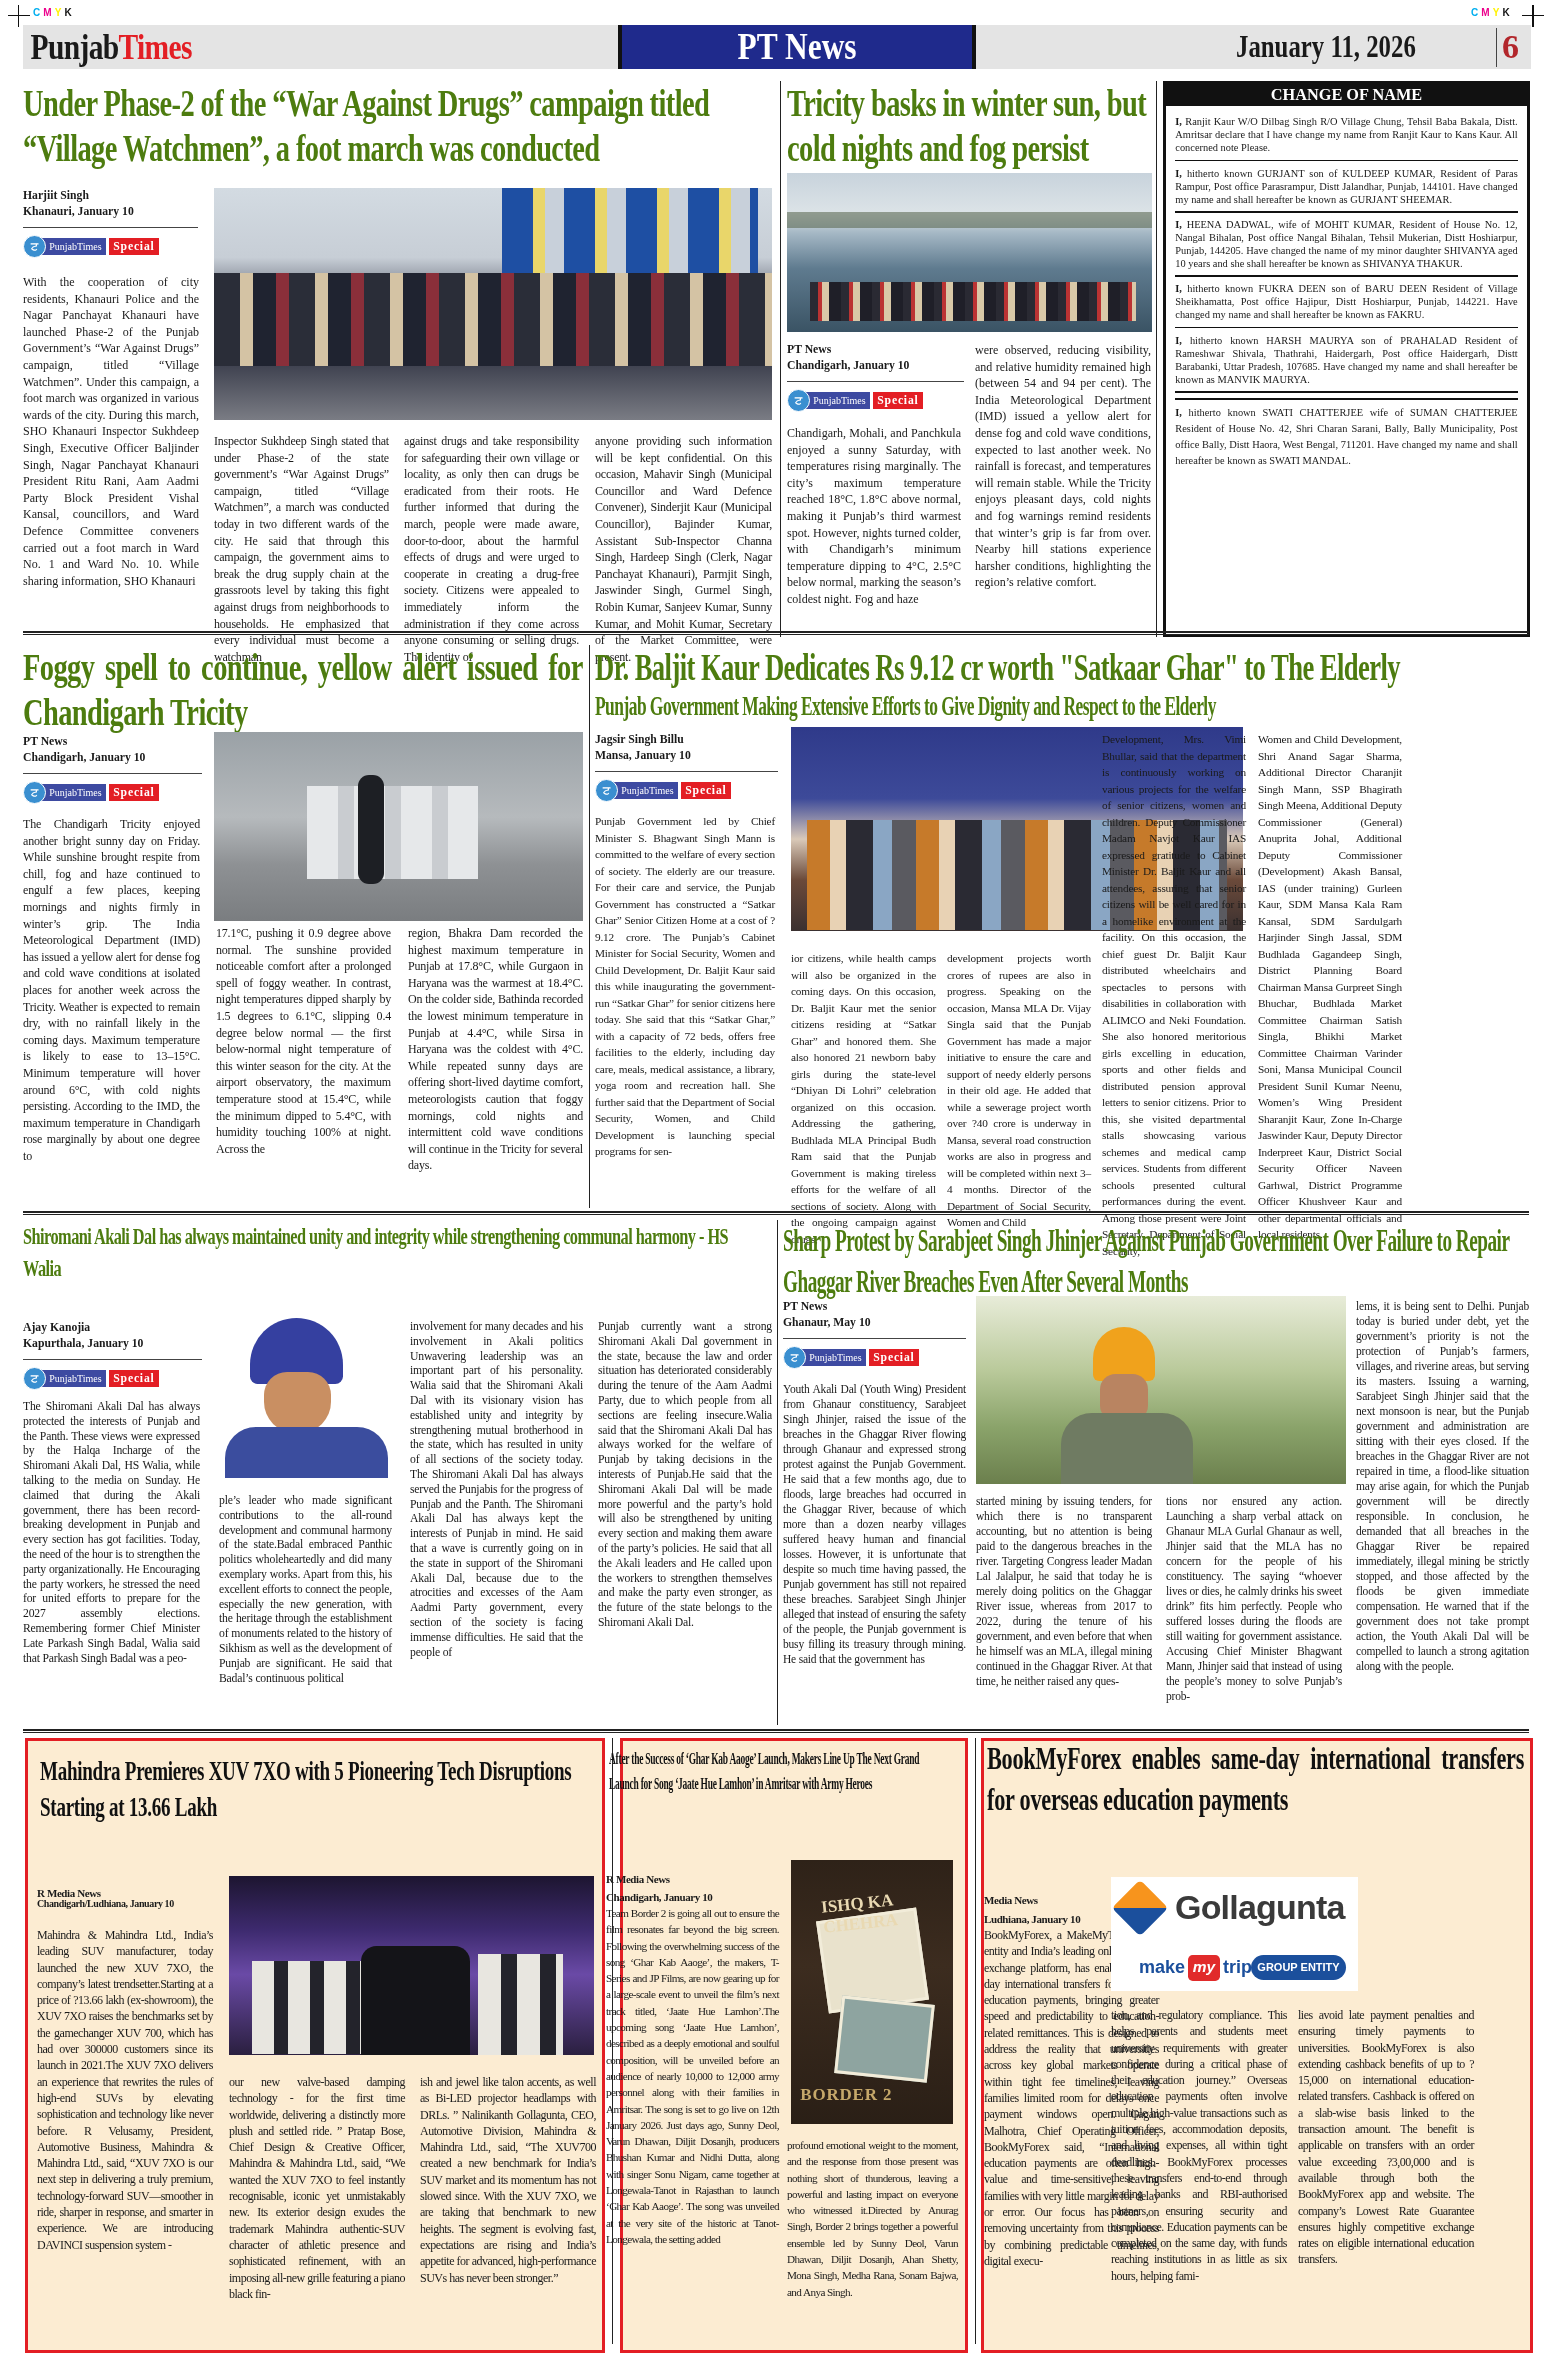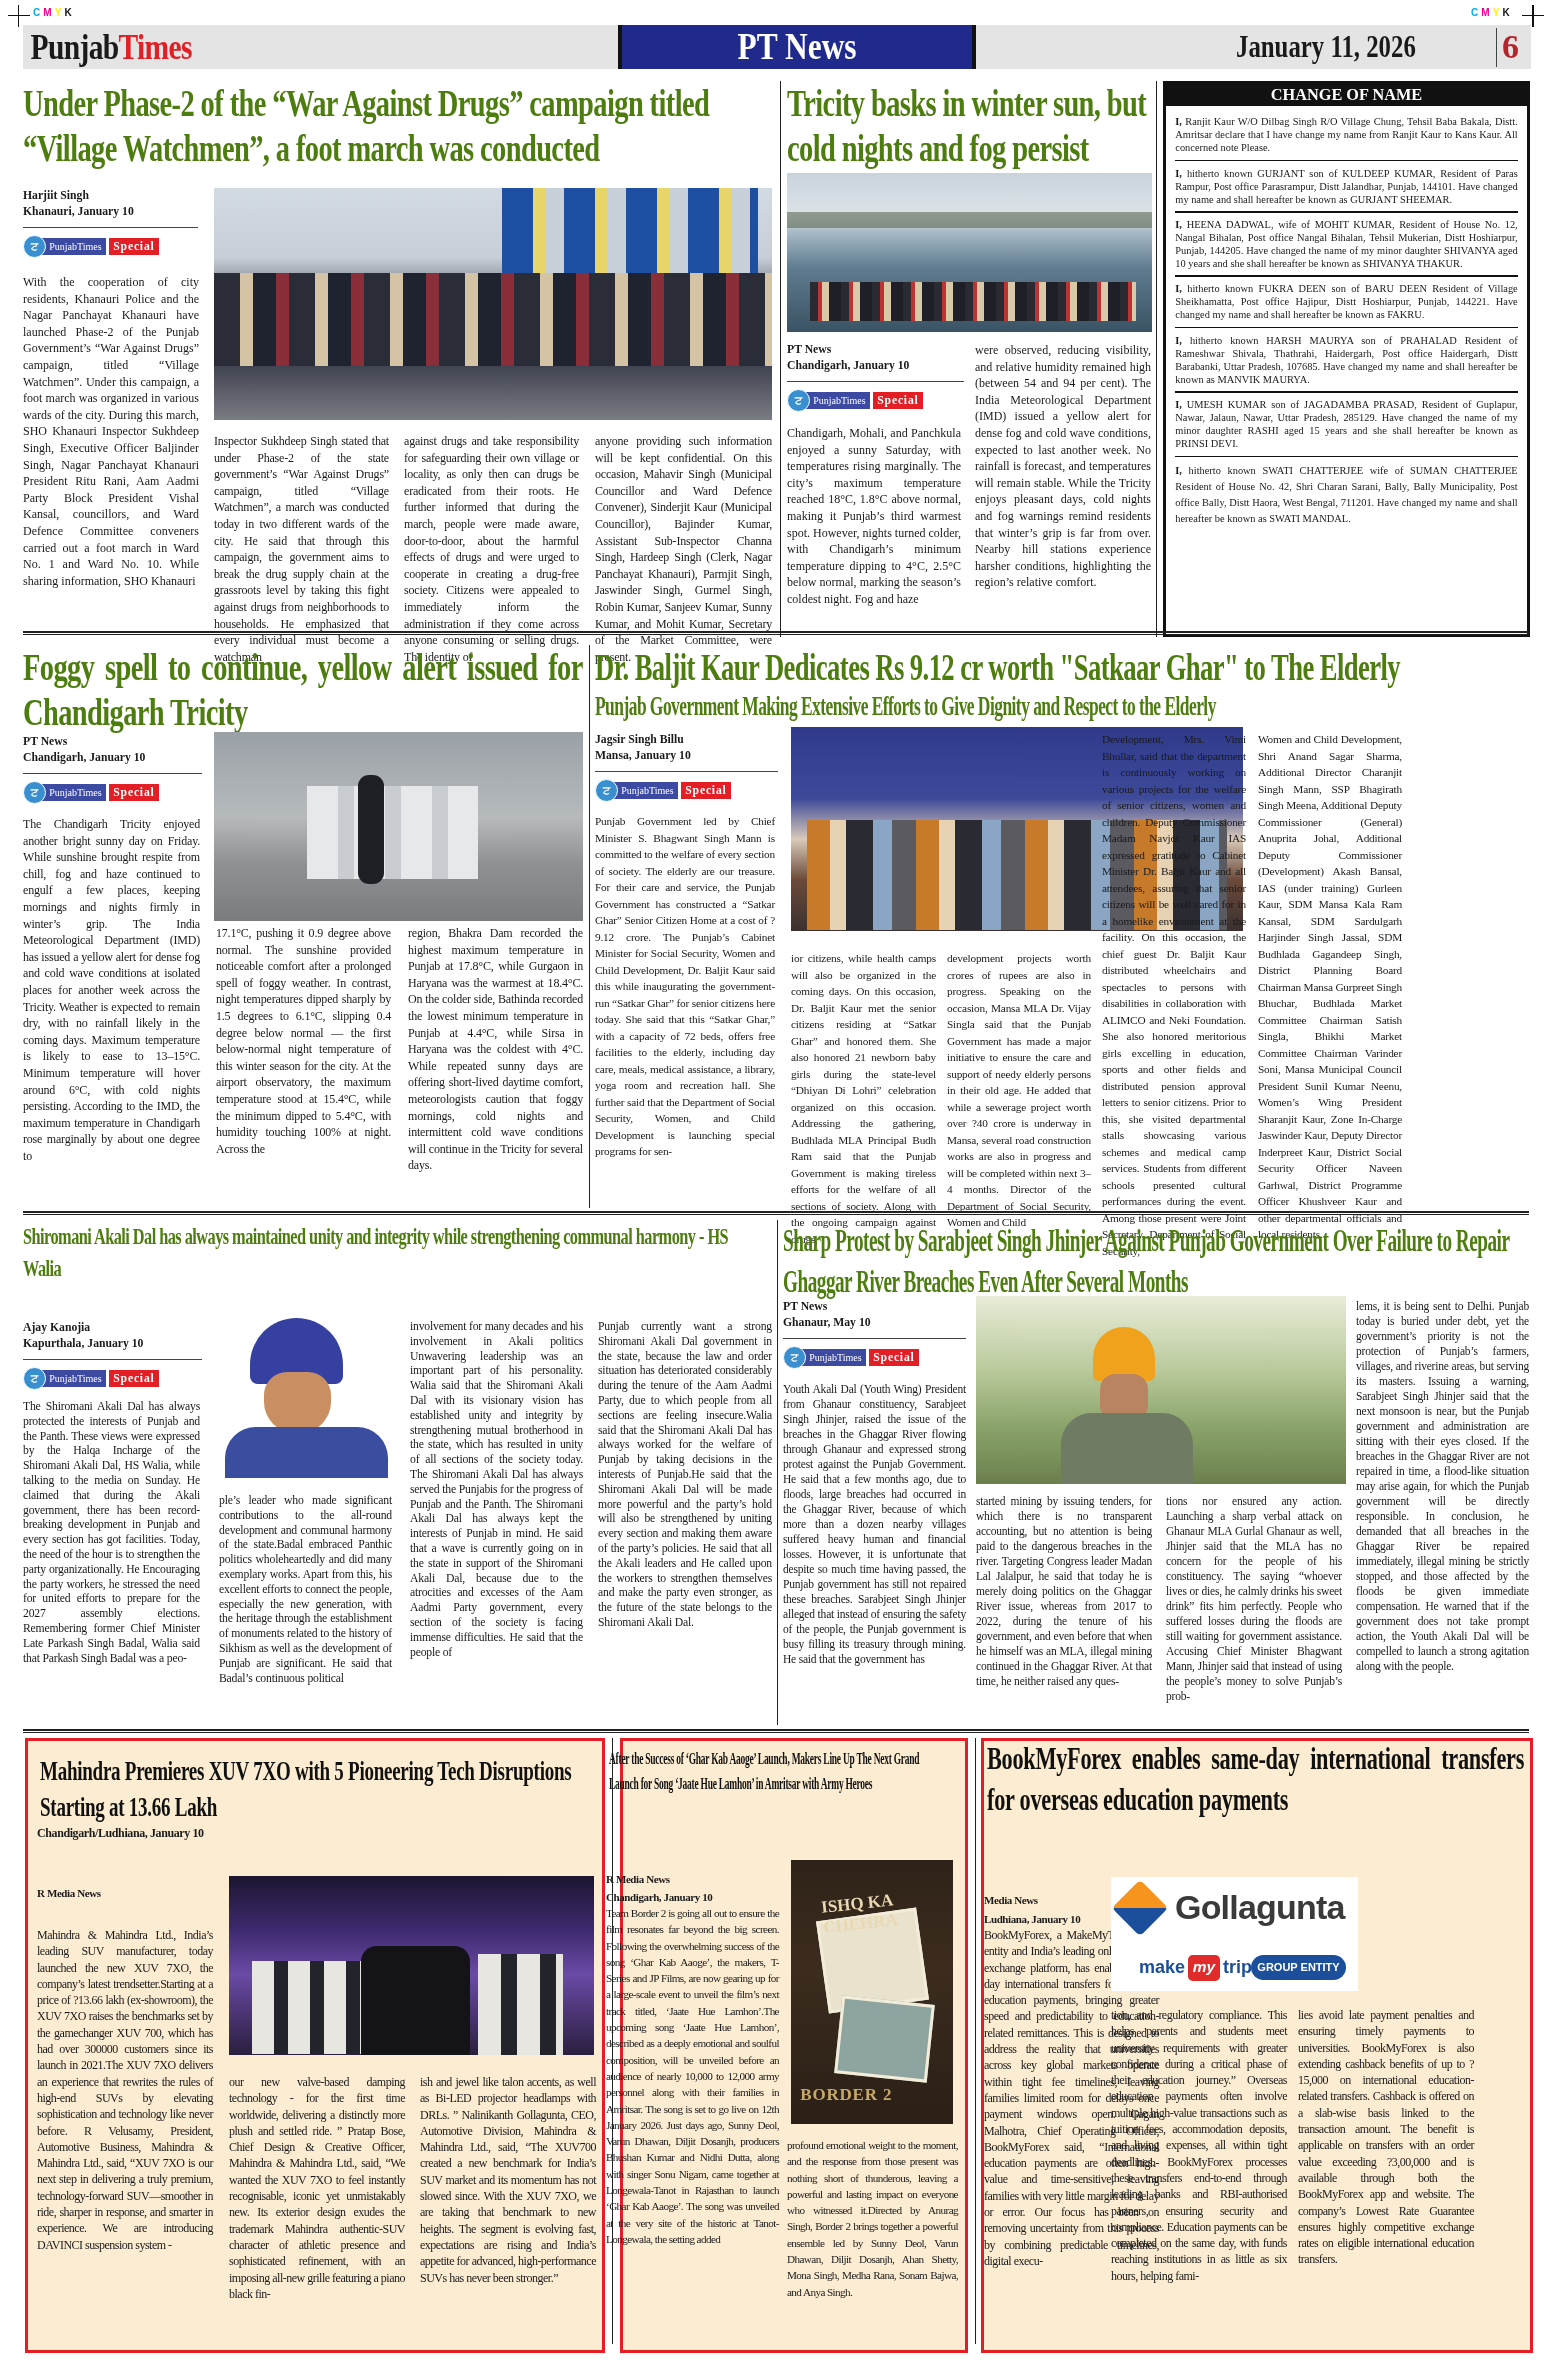--- a/index.html
+++ b/index.html
@@ -103,21 +103,20 @@
     <div class="entry"><b>I,</b> <span>Ranjit Kaur W/O Dilbag Singh R/O Village Chung, Tehsil Baba Bakala, Distt. Amritsar declare that I have change my name from Ranjit Kaur to Kans Kaur. All concerned note Please.</span></div>
     <div class="sep"></div>
     <div class="entry"><b>I,</b> <span>hitherto known GURJANT son of KULDEEP KUMAR, Resident of Paras Rampur, Post office Parasrampur, Distt Jalandhar, Punjab, 144101. Have changed my name and shall hereafter be known as GURJANT SHEEMAR.</span></div>
     <div class="sep"></div>
     <div class="entry"><b>I,</b> <span>HEENA DADWAL, wife of MOHIT KUMAR, Resident of House No. 12, Nangal Bihalan, Post office Nangal Bihalan, Tehsil Mukerian, Distt Hoshiarpur, Punjab, 144205. Have changed the name of my minor daughter SHIVANYA aged 10 years and she shall hereafter be known as SHIVANYA THAKUR.</span></div>
     <div class="sep"></div>
     <div class="entry"><b>I,</b> <span>hitherto known FUKRA DEEN son of BARU DEEN Resident of Village Sheikhamatta, Post office Hajipur, Distt Hoshiarpur, Punjab, 144221. Have changed my name and shall hereafter be known as FAKRU.</span></div>
     <div class="sep"></div>
     <div class="entry"><b>I,</b> <span>hitherto known HARSH MAURYA son of PRAHALAD Resident of Rameshwar Shivala, Thathrahi, Haidergarh, Post office Haidergarh, Distt Barabanki, Uttar Pradesh, 107685. Have changed my name and shall hereafter be known as MANVIK MAURYA.</span></div>
     <div class="sep"></div>
-    <div class="entry"><b>I,</b> <span>UMESH KUMAR son of JAGADAMBA PRASAD, Resident of Guplapur, Nawar, Jalaun, Nawar, Uttar Pradesh, 285129. Have changed the name of my minor daughter RASHI aged 15 years and she shall hereafter be known as PRINSI DEVI.</span></div>
     <div class="sep"></div>
     <div class="entry" style="line-height:16px"><b>I,</b> <span>hitherto known SWATI CHATTERJEE wife of SUMAN CHATTERJEE Resident of House No. 42, Shri Charan Sarani, Bally, Bally Municipality, Post office Bally, Distt Haora, West Bengal, 711201. Have changed my name and shall hereafter be known as SWATI MANDAL.</span></div>
   </div>
 </div>
 
 <div class="abs rule2" style="left:23px;top:631px;width:1506px"></div>
 
 <div class="abs hd" style="left:23px;top:645px;width:560px;font-size:37px;text-align:justify"><span class="cond" style="transform:scaleX(.77);width:727px;text-align:justify;text-align-last:left">Foggy spell to continue, yellow alert issued for Chandigarh Tricity</span></div>
 <div class="abs" style="left:23px;top:734px;width:179px">
   <div class="by">PT News</div>
@@ -206,21 +205,21 @@
 </div>
 <div class="abs bodyc" style="left:976px;top:1494px;width:176px;font-size:11.5px;line-height:15px">started mining by issuing tenders, for which there is no transparent accounting, but no attention is being paid to the dangerous breaches in the river. Targeting Congress leader Madan Lal Jalalpur, he said that today he is merely doing politics on the Ghaggar River issue, whereas from 2017 to 2022, during the tenure of his government, and even before that when he himself was an MLA, illegal mining continued in the Ghaggar River. At that time, he neither raised any ques-</div>
 <div class="abs bodyc" style="left:1166px;top:1494px;width:176px;font-size:11.5px;line-height:15px">tions nor ensured any action. Launching a sharp verbal attack on Ghanaur MLA Gurlal Ghanaur as well, Jhinjer said that the MLA has no concern for the people of his constituency. The saying “whoever lives or dies, he calmly drinks his sweet drink” fits him perfectly. People who suffered losses during the floods are still waiting for government assistance. Accusing Chief Minister Bhagwant Mann, Jhinjer said that instead of using the people’s money to solve Punjab’s prob-</div>
 <div class="abs bodyc" style="left:1356px;top:1299px;width:173px;font-size:11.5px;line-height:15px">lems, it is being sent to Delhi. Punjab today is buried under debt, yet the government’s priority is not the protection of Punjab’s farmers, villages, and riverine areas, but serving its masters. Issuing a warning, Sarabjeet Singh Jhinjer said that the next monsoon is near, but the Punjab government and administration are sitting with their eyes closed. If the breaches in the Ghaggar River are not repaired in time, a flood-like situation may arise again, for which the Punjab government will be directly responsible. In conclusion, he demanded that all breaches in the Ghaggar River be repaired immediately, illegal mining be strictly stopped, and those affected by the floods be given immediate compensation. He warned that if the government does not take prompt action, the Youth Akali Dal will be compelled to launch a strong agitation along with the people.</div>
 
 <div class="abs rule2" style="left:23px;top:1729px;width:1506px"></div>
 
 <div class="abs ad" style="left:25px;top:1738px;width:580px;height:615px"></div>
 <div class="abs adhd" style="left:40px;top:1753px;width:552px;font-size:28px"><span class="cond" style="transform:scaleX(.68);width:808px">Mahindra Premieres XUV 7XO with 5 Pioneering Tech Disruptions Starting at 13.66 Lakh</span></div>
 <div class="abs by" style="left:37px;top:1885px;width:179px;font-size:11px;letter-spacing:-0.4px">R Media News</div>
-<div class="abs by" style="left:37px;top:1825px;width:179px;font-size:12px;letter-spacing:-0.4px">Chandigarh/Ludhiana, January 10</div>
+<div class="abs by" style="left:37px;top:1896px;width:179px;font-size:10px;letter-spacing:-0.4px">Chandigarh/Ludhiana, January 10</div>
 <div class="abs adtext" style="left:37px;top:1927px;width:176px">Mahindra &amp; Mahindra Ltd., India’s leading SUV manufacturer, today launched the new XUV 7XO, the company’s latest trendsetter.Starting at a price of ?13.66 lakh (ex-showroom), the XUV 7XO raises the benchmarks set by the gamechanger XUV 700, which has had over 300000 customers since its launch in 2021.The XUV 7XO delivers an experience that rewrites the rules of high-end SUVs by elevating sophistication and technology like never before. R Velusamy, President, Automotive Business, Mahindra &amp; Mahindra Ltd., said, “XUV 7XO is our next step in delivering a truly premium, technology-forward SUV—smoother in ride, sharper in response, and smarter in experience. We are introducing DAVINCI suspension system -</div>
 <div class="abs photo" style="left:229px;top:1876px;width:365px;height:179px;background:linear-gradient(180deg,#1d1530 0%,#3d2a6e 30%,#6a4aa6 55%,#2a1f3f 100%)">
   <div style="position:absolute;left:132px;top:70px;width:109px;height:109px;background:#141418;border-radius:15.5px 15.5px 0 0"></div>
   <div style="position:absolute;left:23px;top:85px;width:109px;height:93px;background:repeating-linear-gradient(90deg,#e8e6e0 0 22px,#23232b 22px 36px)"></div>
   <div style="position:absolute;left:249px;top:78px;width:85px;height:101px;background:repeating-linear-gradient(90deg,#e8e6e0 0 23px,#23232b 23px 39px)"></div>
 </div>
 <div class="abs adtext" style="left:229px;top:2074px;width:176px">our new valve-based damping technology - for the first time worldwide, delivering a distinctly more plush and settled ride. ” Pratap Bose, Chief Design &amp; Creative Officer, Mahindra &amp; Mahindra Ltd., said, “We wanted the XUV 7XO to feel instantly recognisable, iconic yet unmistakably new. Its exterior design exudes the trademark Mahindra authentic-SUV character of athletic presence and sophisticated refinement, with an imposing all-new grille featuring a piano black fin-</div>
 <div class="abs adtext" style="left:420px;top:2074px;width:176px">ish and jewel like talon accents, as well as Bi-LED projector headlamps with DRLs. ” Nalinikanth Gollagunta, CEO, Automotive Division, Mahindra &amp; Mahindra Ltd., said, “The XUV700 created a new benchmark for India’s SUV market and its momentum has not slowed since. With the XUV 7XO, we are taking that benchmark to new heights. The segment is evolving fast, expectations are rising and India’s appetite for advanced, high-performance SUVs has never been stronger.”</div>
 
 <div class="abs vr" style="left:612px;top:1738px;height:606px;width:0.8px"></div>

